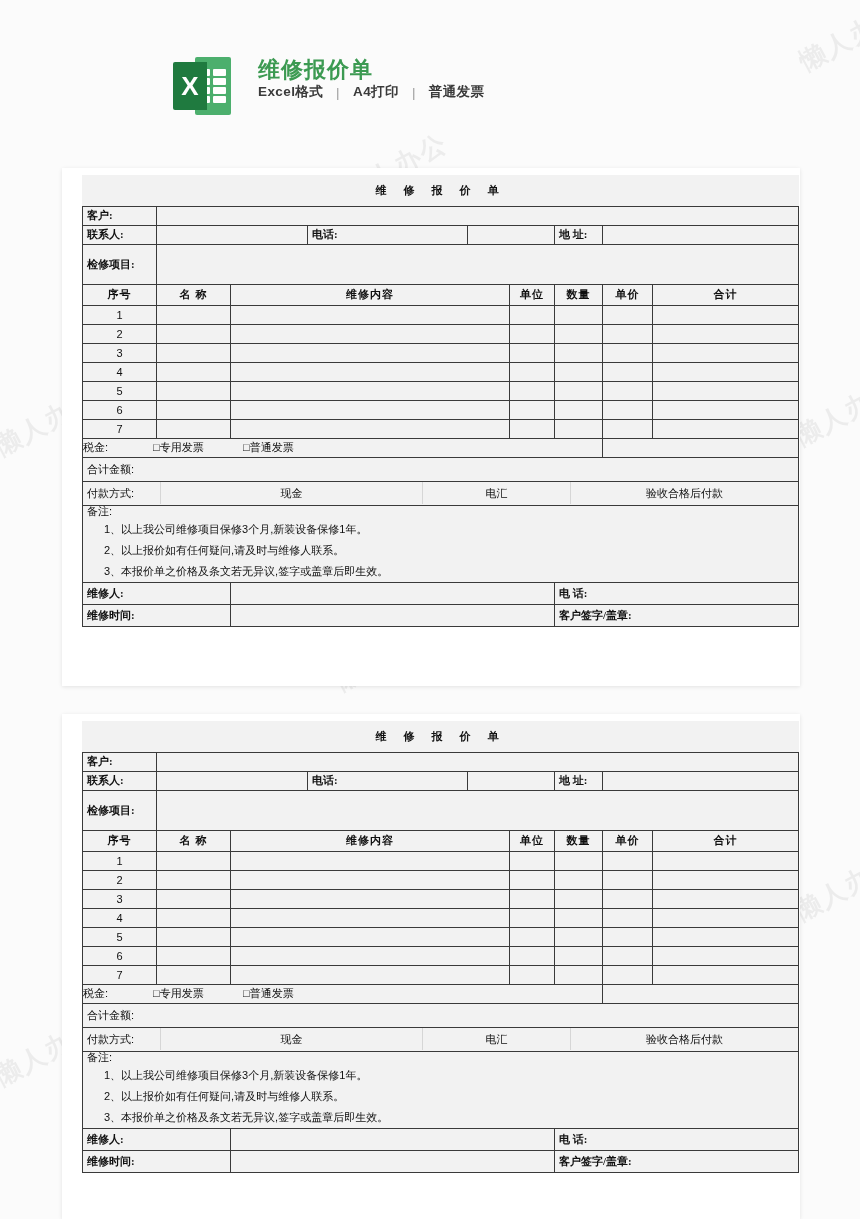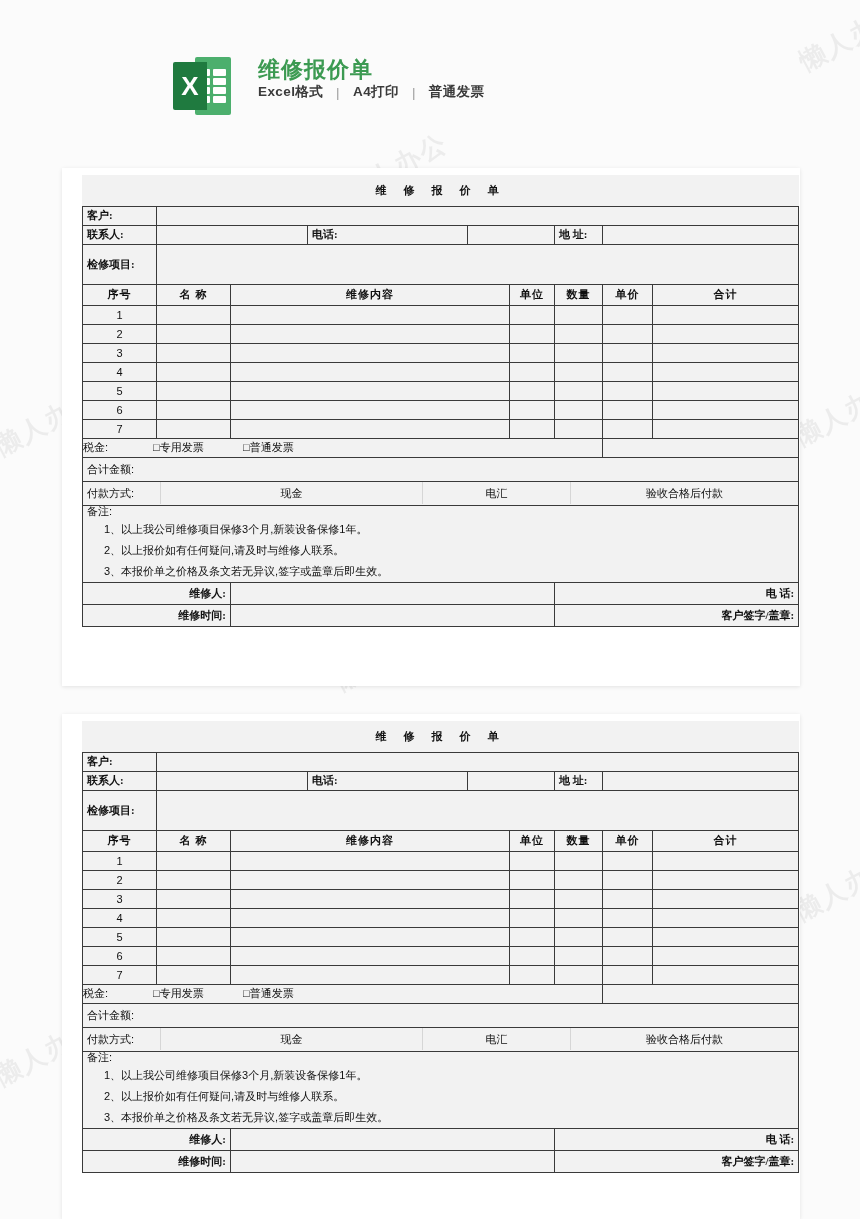--- a/index.html
+++ b/index.html
@@ -127,21 +127,21 @@
     border: 1px solid #3a3a3a;
     padding: 0 4px;
     font-size: 11px;
     height: 19px;
     background: #f2f2f2;
     vertical-align: middle;
     overflow: hidden;
     white-space: nowrap;
   }
   td.lbl     { font-weight: 700; font-size: 11px; font-family: Liberation Serif, serif; }
-  td.ctr     { text-align: right; }
+  td.ctr     { text-align: left; }
   td.thin    { border-color: #9a9a9a; }
 
   .title-cell {
     border: none !important;
     text-align: center;
     font-size: 17px;
     font-weight: 700;
     letter-spacing: 7px;
     height: 31px !important;
     padding-top: 2px;

